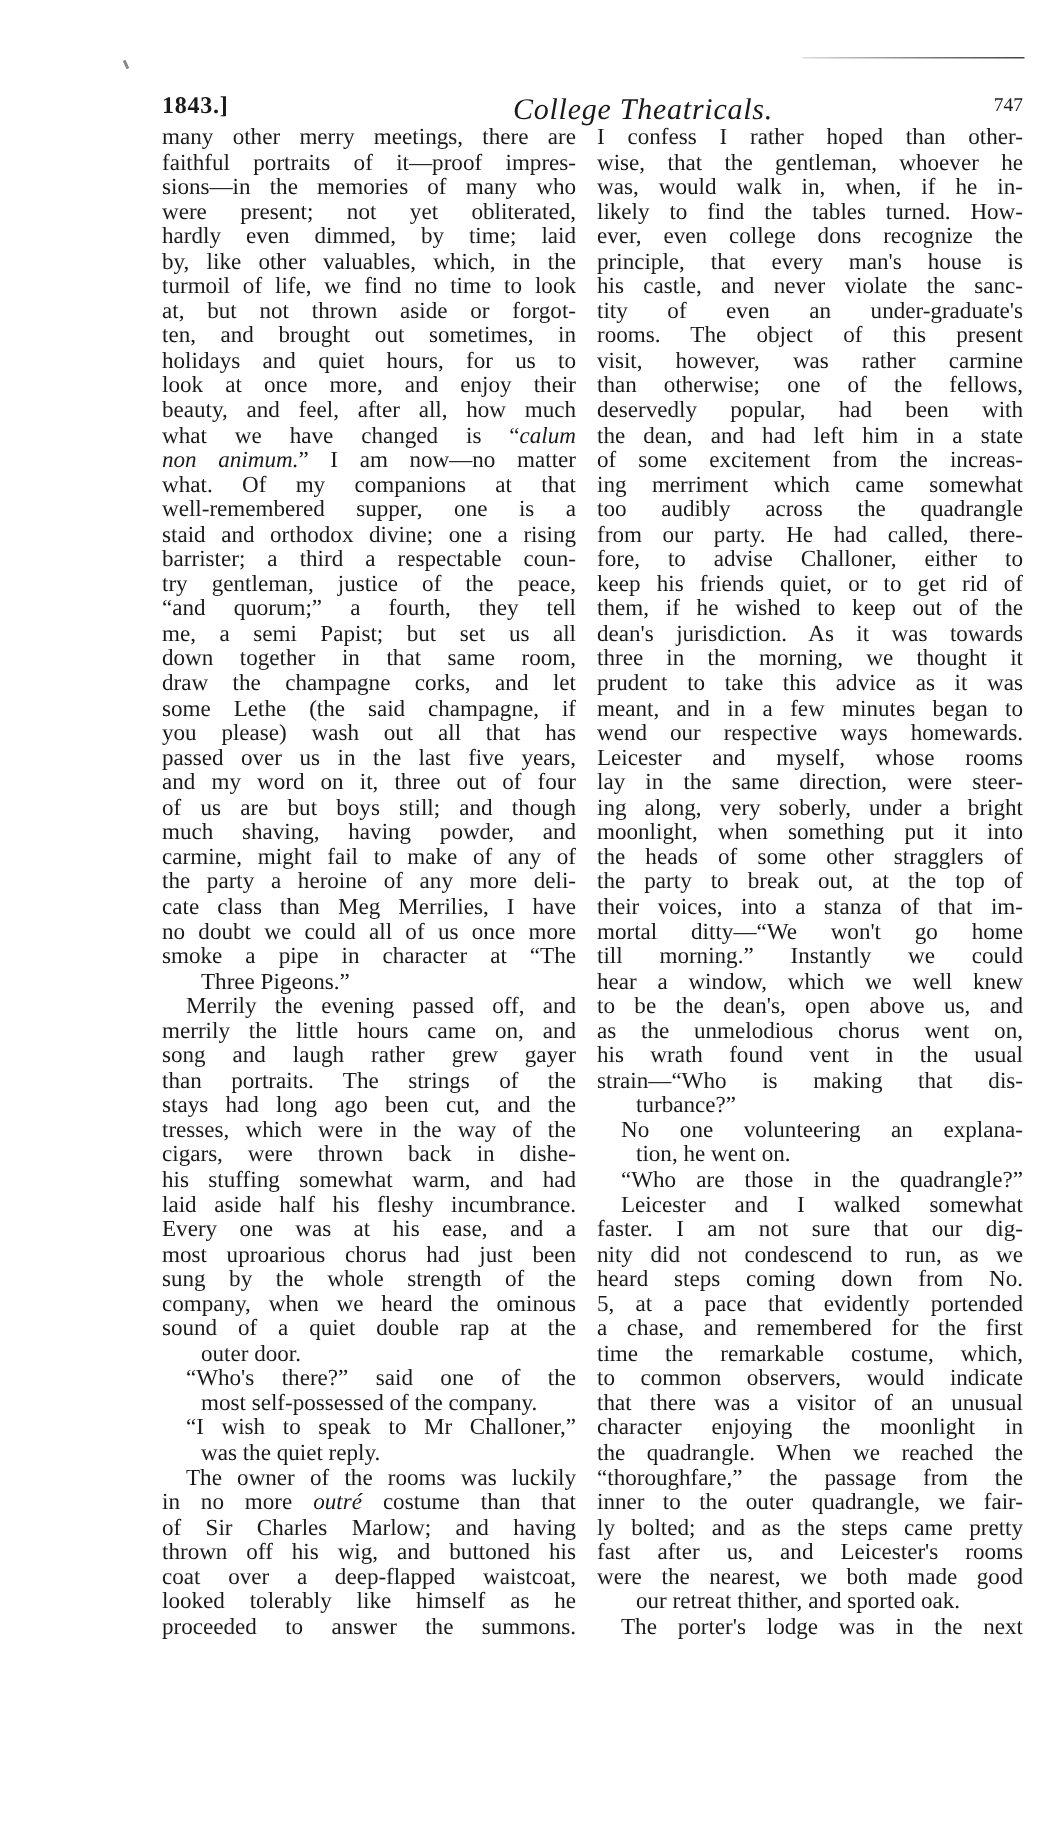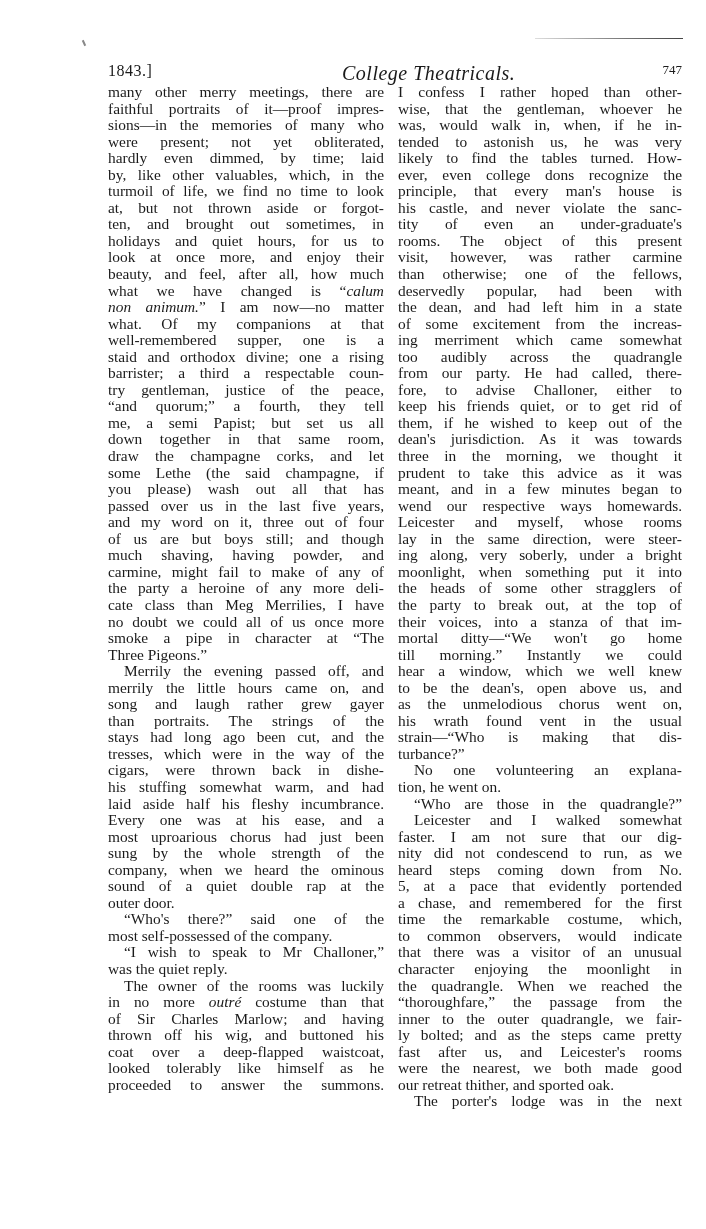--- a/index.html
+++ b/index.html
@@ -3,28 +3,28 @@
 <meta charset="utf-8">
 <style>
   html, body { margin: 0; padding: 0; background: #ffffff; }
   body { width: 706px; height: 1229px; position: relative; overflow: hidden;
          font-family: "Liberation Serif", "DejaVu Serif", serif; color: #1a1a1a; }
   .topline { position: absolute; top: 38px; left: 535px; width: 148px; height: 1px;
              background: linear-gradient(to right, #ddd, #777 60%, #444); }
   .tick { position: absolute; top: 40px; left: 83px; width: 2px; height: 6px; background: #888;
           transform: rotate(-25deg); }
   .header { position: absolute; top: 62px; left: 108px; width: 574px; height: 20px; }
-  .hdr-year { position: absolute; left: 0; top: 0; font-size: 16px; letter-spacing: 0.5px; }
+  .hdr-year { position: absolute; left: 0; top: 0; font-size: 16px; letter-spacing: 0.5px; font-weight: bold; }
   .hdr-title { position: absolute; left: 234px; top: 0; font-size: 20px; font-style: italic; letter-spacing: 0.5px; }
   .hdr-page { position: absolute; right: 0; top: 0; font-size: 13px; }
   .col { position: absolute; top: 84px; font-size: 15.4px; line-height: 16.55px; }
   .col-left { left: 108px; width: 276px; }
   .col-right { left: 398px; width: 284px; }
   .line { display: block; text-align: justify; text-align-last: justify; white-space: nowrap; height: 16.55px; }
-  .line.last { text-align-last: left; }
+  .line.last { text-align-last: left; margin-left: 26px; }
   .line.indent { padding-left: 16px; }
   .it { font-style: italic; margin-top: 48px; }
 </style>
 </head>
 <body>
 
 <div class="topline"></div>
 <div class="tick"></div>
 
 <div class="header">
@@ -93,21 +93,20 @@
     <span class="line">of Sir Charles Marlow; and having</span>
     <span class="line">thrown off his wig, and buttoned his</span>
     <span class="line">coat over a deep-flapped waistcoat,</span>
     <span class="line">looked tolerably like himself as he</span>
     <span class="line">proceeded to answer the summons.</span>
   </div>
 <div class="col col-right" id="col-right">
     <span class="line">I confess I rather hoped than other-</span>
     <span class="line">wise, that the gentleman, whoever he</span>
     <span class="line">was, would walk in, when, if he in-</span>
-    <span class="line">tended to astonish us, he was very</span>
     <span class="line">likely to find the tables turned. How-</span>
     <span class="line">ever, even college dons recognize the</span>
     <span class="line">principle, that every man's house is</span>
     <span class="line">his castle, and never violate the sanc-</span>
     <span class="line">tity of even an under-graduate's</span>
     <span class="line">rooms. The object of this present</span>
     <span class="line">visit, however, was rather carmine</span>
     <span class="line">than otherwise; one of the fellows,</span>
     <span class="line">deservedly popular, had been with</span>
     <span class="line">the dean, and had left him in a state</span>

